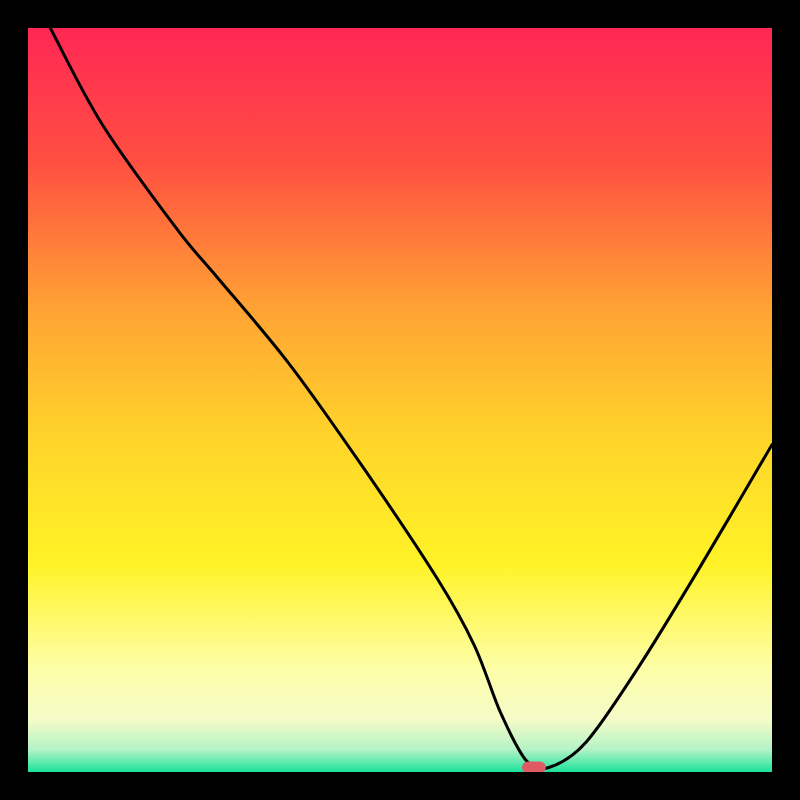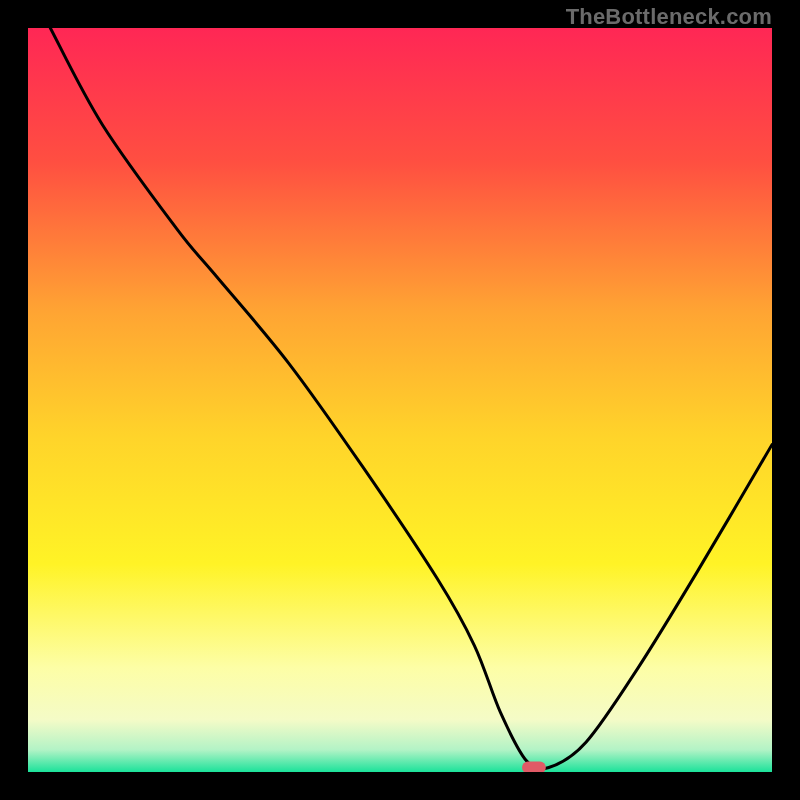--- a/index.html
+++ b/index.html
@@ -37,21 +37,20 @@
     letter-spacing: 0.2px;
     user-select: none;
   }
   svg { display: block; }
 </style>
 </head>
 <body>
 
 <div class="frame">
 
-  <div class="watermark">TheBottleneck.com</div>
 
   <div class="plot-area">
     <svg id="chart-svg" width="744" height="744" viewBox="0 0 744 744">
       <defs>
         <linearGradient id="bg-grad" x1="0" y1="0" x2="0" y2="1">
             <stop offset="0%" stop-color="#ff2755"></stop>
             <stop offset="18%" stop-color="#ff4f41"></stop>
             <stop offset="38%" stop-color="#ffa433"></stop>
             <stop offset="55.00000000000001%" stop-color="#ffd42a"></stop>
             <stop offset="72%" stop-color="#fff326"></stop>

